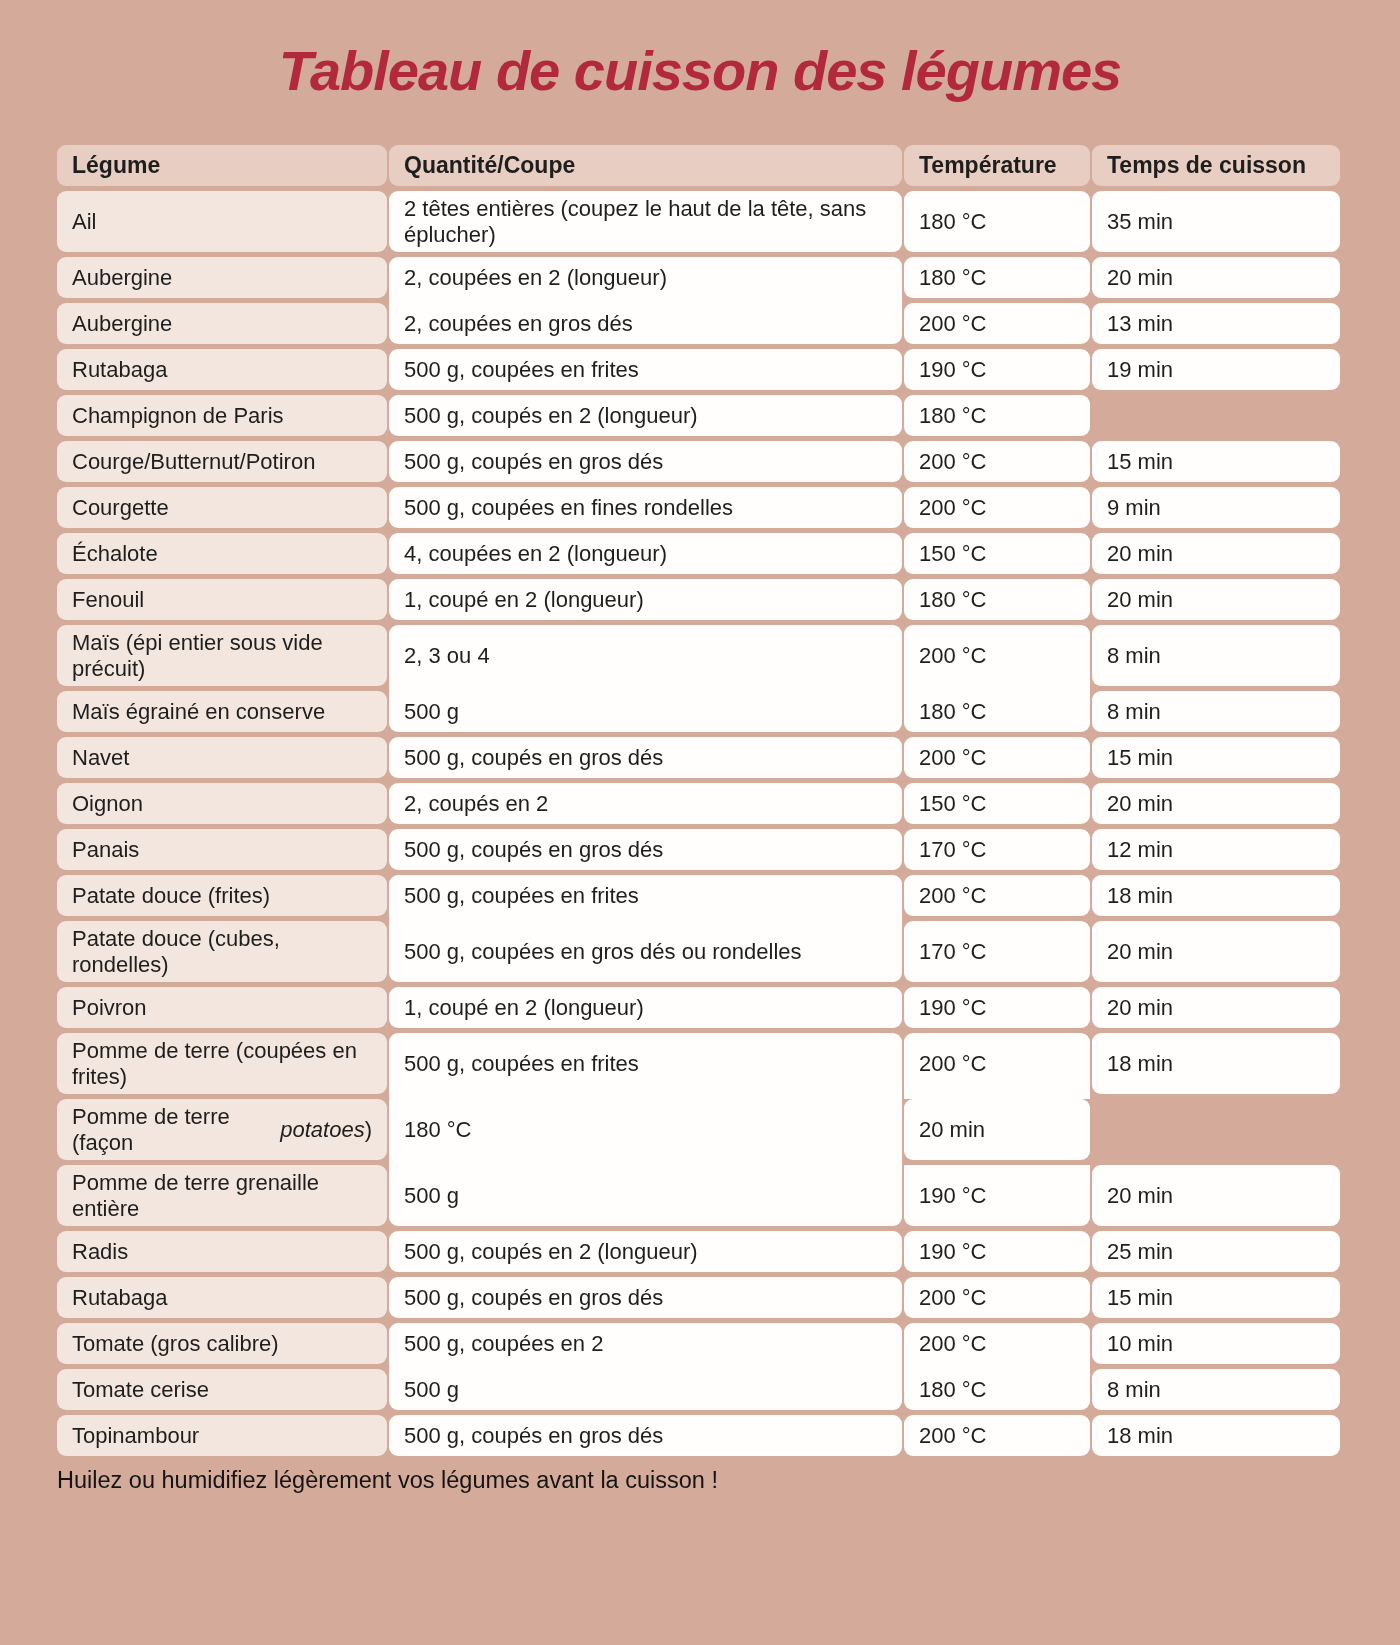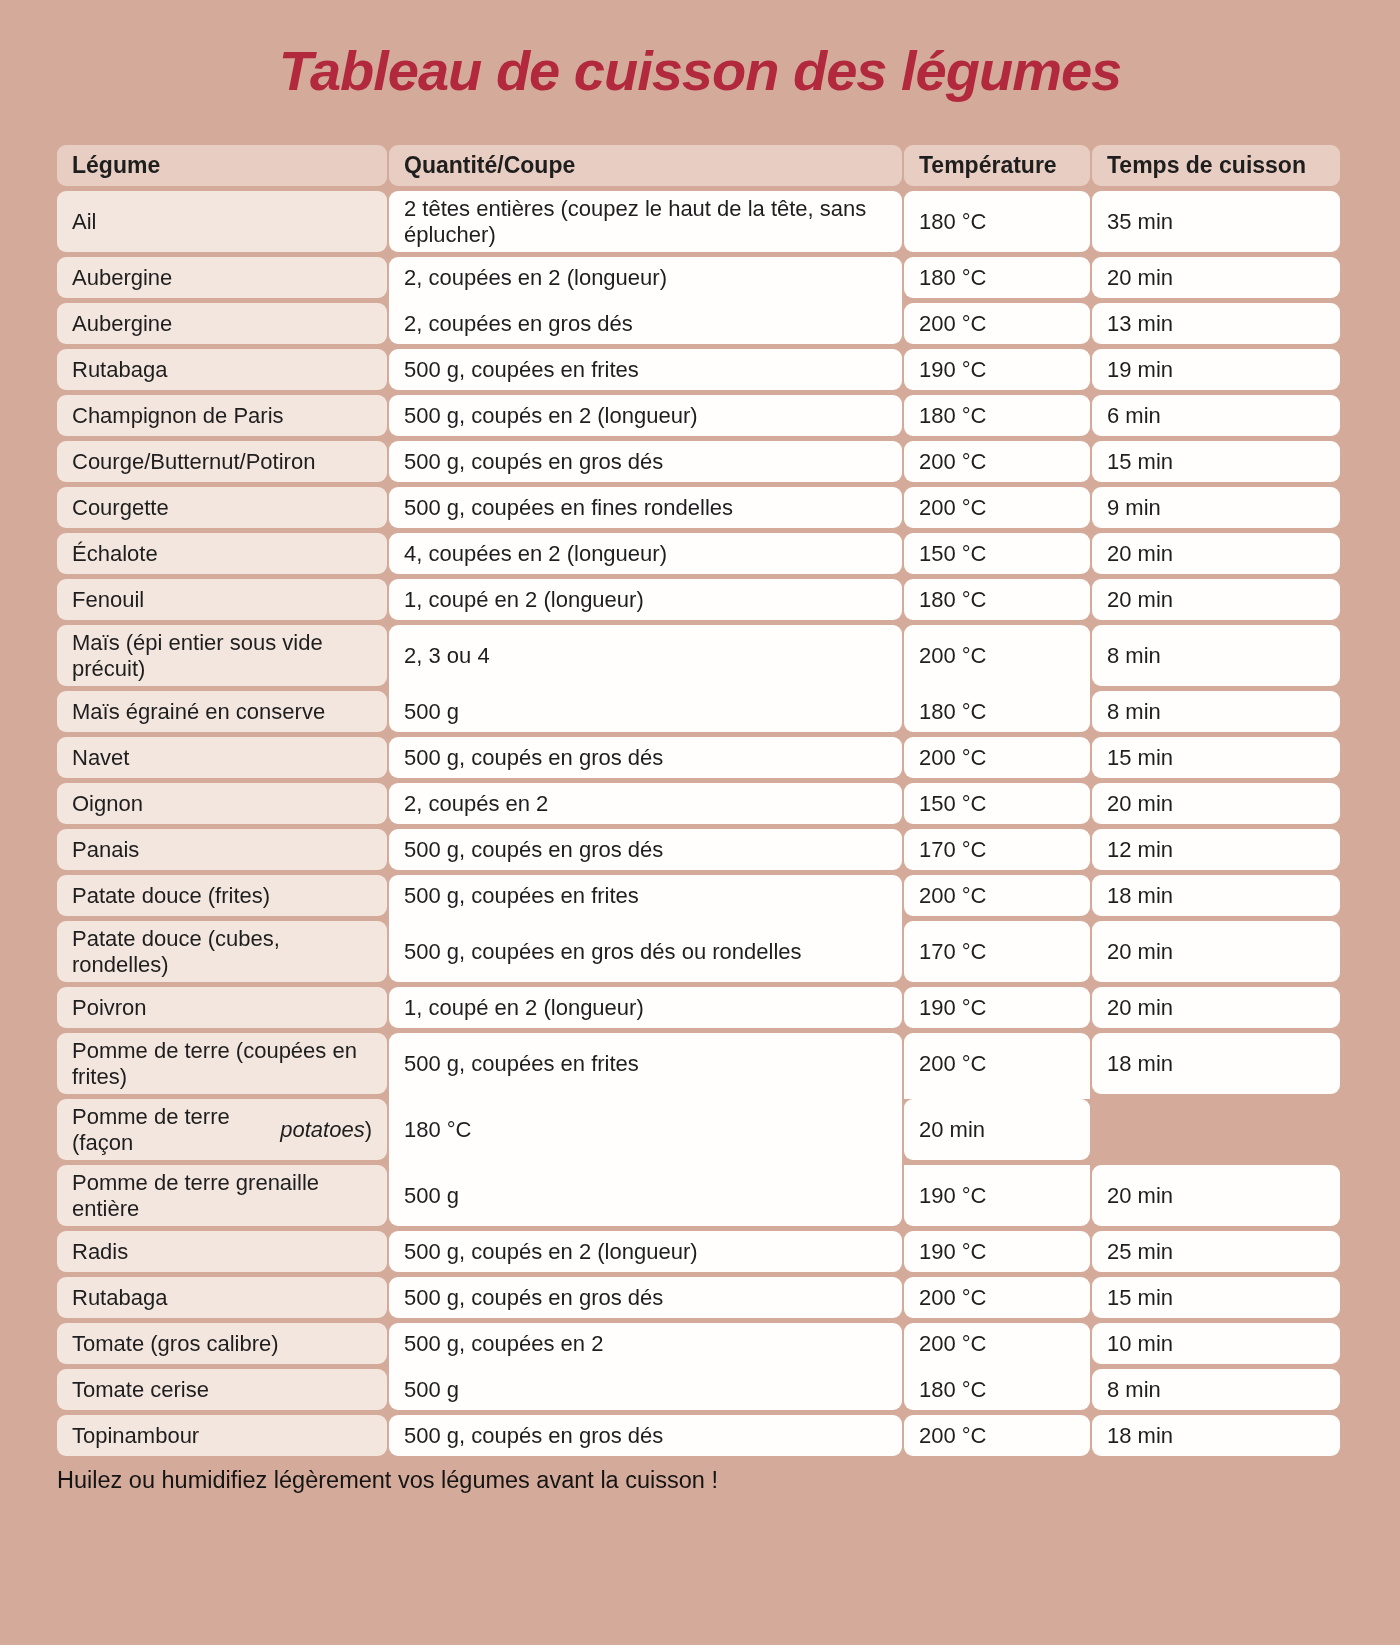--- a/index.html
+++ b/index.html
@@ -107,21 +107,20 @@
           <div class="cell">13 min</div>
         </div><div class="row">
           <div class="cell label">Rutabaga</div>
           <div class="cell">500 g, coupées en frites</div>
           <div class="cell">190 °C</div>
           <div class="cell">19 min</div>
         </div><div class="row">
           <div class="cell label">Champignon de Paris</div>
           <div class="cell">500 g, coupés en 2 (longueur)</div>
           <div class="cell">180 °C</div>
-          <div class="cell">6 min</div>
         </div><div class="row">
           <div class="cell label">Courge/Butternut/Potiron</div>
           <div class="cell">500 g, coupés en gros dés</div>
           <div class="cell">200 °C</div>
           <div class="cell">15 min</div>
         </div><div class="row">
           <div class="cell label">Courgette</div>
           <div class="cell">500 g, coupées en fines rondelles</div>
           <div class="cell">200 °C</div>
           <div class="cell">9 min</div>

